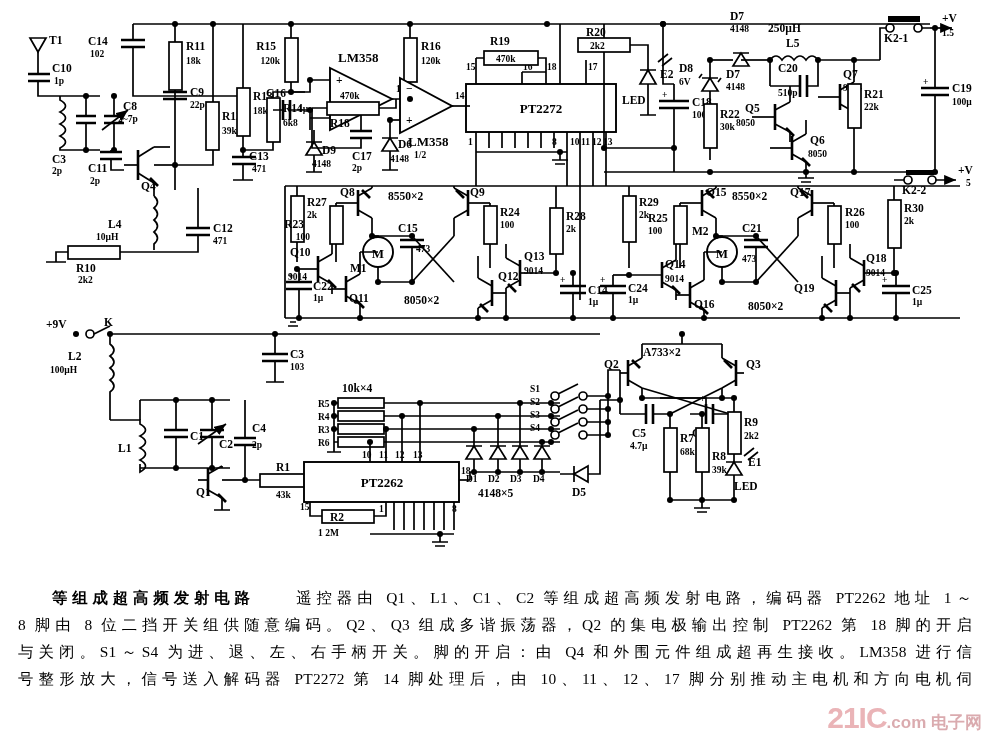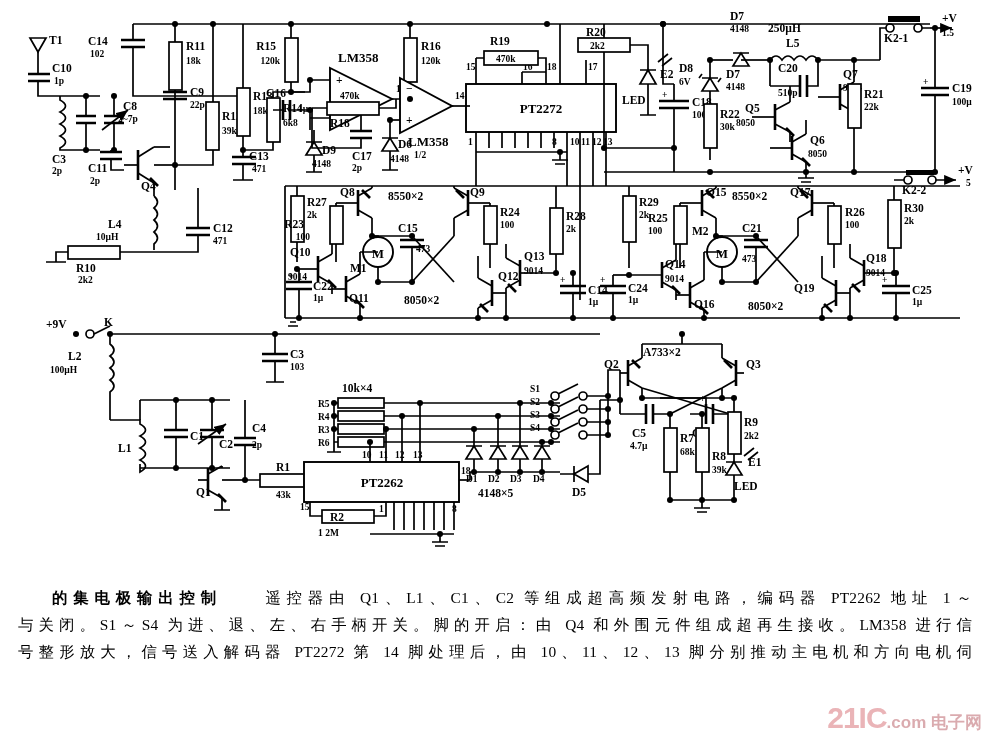--- a/index.html
+++ b/index.html
@@ -925,25 +925,26 @@
       <circle class="fil" cx="642" cy="398" r="3"></circle>
       <circle class="fil" cx="722" cy="398" r="3"></circle>
     </g>
 
     <path class="w" d="M600,400 L620,400 L620,414 M620,370 L620,400"></path>
     <circle class="fil" cx="620" cy="400" r="3"></circle>
   </svg>
 
   <div class="caption">
     <div class="cap-line first">
-      <span class="cap-title">的集电极输出控制</span>
+      <span class="cap-title">等组成超高频发射电路</span>
       <span style="display:inline-block;width:24px"></span>
       <span>遥控器由 Q1、L1、C1、C2 等组成超高频发射电路，编码器 PT2262 地址 1～</span>
     </div>
+    <div class="cap-line">8 脚由 8 位二挡开关组供随意编码。Q2、Q3 组成多谐振荡器，Q2 的集电极输出控制 PT2262 第 18 脚的开启</div>
     <div class="cap-line">与关闭。S1～S4 为进、退、左、右手柄开关。脚的开启：由 Q4 和外围元件组成超再生接收。LM358 进行信</div>
-    <div class="cap-line">号整形放大，信号送入解码器 PT2272 第 14 脚处理后，由 10、11、12、13 脚分别推动主电机和方向电机伺</div>
+    <div class="cap-line">号整形放大，信号送入解码器 PT2272 第 14 脚处理后，由 10、11、12、17 脚分别推动主电机和方向电机伺</div>
   </div>
 
   <div class="watermark">
     <span>21IC</span><span class="wm2">.com 电子网</span>
   </div>
 
 </div>
 
 </body></html>

